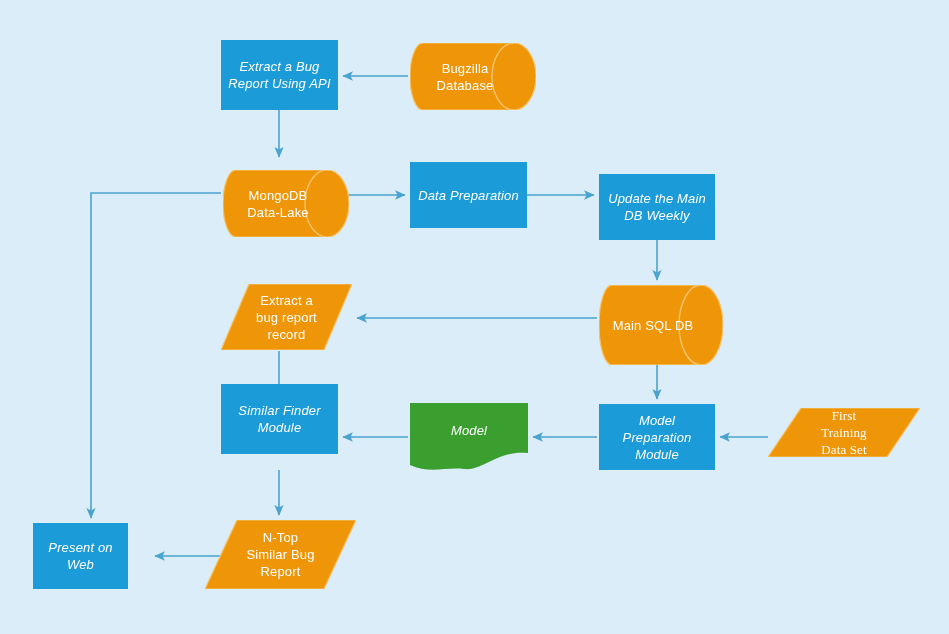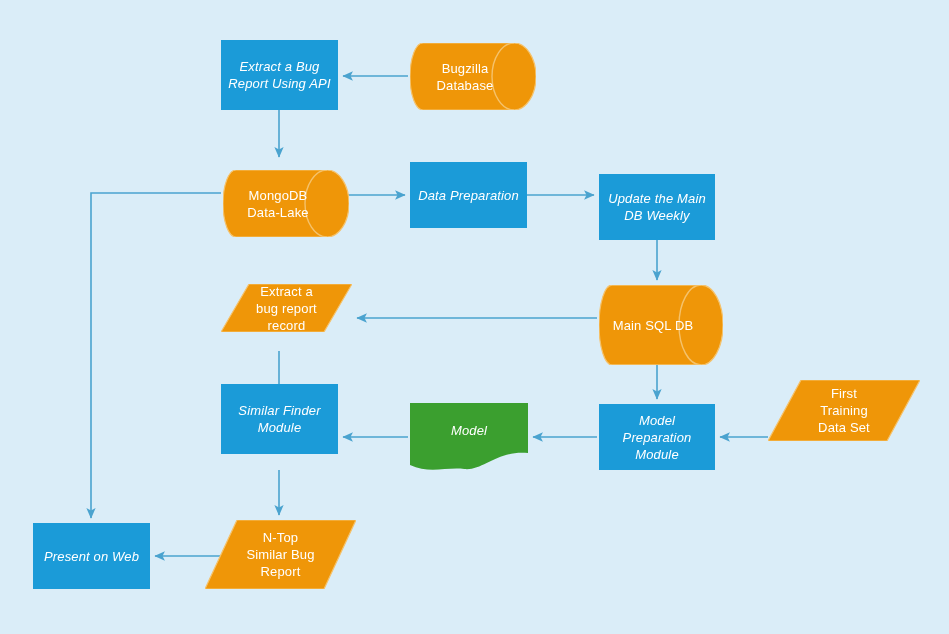--- a/index.html
+++ b/index.html
@@ -129,21 +129,21 @@
         </svg>
         <div class="label">Data Preparation</div>
       </div>
       <div class="node shape-rect" style="left: 599px; top: 162px; width: 116px; height: 66px; margin-top: 12px;">
         <svg class="shape-svg" viewBox="0 0 116 66" preserveAspectRatio="none">
           <rect x="0" y="0" width="116" height="66" fill="#1b9bd8"></rect>
         </svg>
         <div class="label">Update the Main
 DB Weekly</div>
       </div>
-      <div class="node shape-parallelogram" style="left: 221px; top: 284px; width: 131px; height: 48px;">
+      <div class="node shape-parallelogram" style="left: 221px; top: 284px; width: 131px; height: 66px;">
         <svg class="shape-svg" viewBox="0 0 131 67" preserveAspectRatio="none">
           <polygon points="28,0 131,0 103,67 0,67" fill="#ef9608" stroke="#f5c26b" stroke-width="1.2"></polygon>
         </svg>
         <div class="label">Extract a
 bug report
 record</div>
       </div>
       <div class="node shape-cylinder" style="left: 599px; top: 285px; width: 124px; height: 80px;">
         <svg class="shape-svg" viewBox="0 0 124 68" preserveAspectRatio="none">
           <path d="M 13 0 H 102 A 22 34 0 0 1 102 68 H 13 A 13 34 0 0 1 13 0 Z" fill="#ef9608"></path>
@@ -165,29 +165,29 @@
         </svg>
         <div class="label">Model</div>
       </div>
       <div class="node shape-rect" style="left: 599px; top: 404px; width: 116px; height: 66px;">
         <svg class="shape-svg" viewBox="0 0 116 66" preserveAspectRatio="none">
           <rect x="0" y="0" width="116" height="66" fill="#1b9bd8"></rect>
         </svg>
         <div class="label">Model Preparation
 Module</div>
       </div>
-      <div class="node shape-parallelogram" style="left: 768px; top: 380px; width: 152px; height: 61px;">
+      <div class="node shape-parallelogram" style="left: 768px; top: 408px; width: 152px; height: 49px; font-family: Liberation Serif, serif;">
         <svg class="shape-svg" viewBox="0 0 152 69" preserveAspectRatio="none">
           <polygon points="33,0 152,0 119,69 0,69" fill="#ef9608" stroke="#f5c26b" stroke-width="1.2"></polygon>
         </svg>
         <div class="label">First
 Training
 Data Set</div>
       </div>
-      <div class="node shape-rect" style="left: 33px; top: 523px; width: 117px; height: 66px;">
+      <div class="node shape-rect" style="left: 33px; top: 523px; width: 95px; height: 66px;">
         <svg class="shape-svg" viewBox="0 0 117 66" preserveAspectRatio="none">
           <rect x="0" y="0" width="117" height="66" fill="#1b9bd8"></rect>
         </svg>
         <div class="label">Present on Web</div>
       </div>
       <div class="node shape-parallelogram" style="left: 205px; top: 520px; width: 151px; height: 69px;">
         <svg class="shape-svg" viewBox="0 0 151 69" preserveAspectRatio="none">
           <polygon points="32,0 151,0 119,69 0,69" fill="#ef9608" stroke="#f5c26b" stroke-width="1.2"></polygon>
         </svg>
         <div class="label">N-Top

